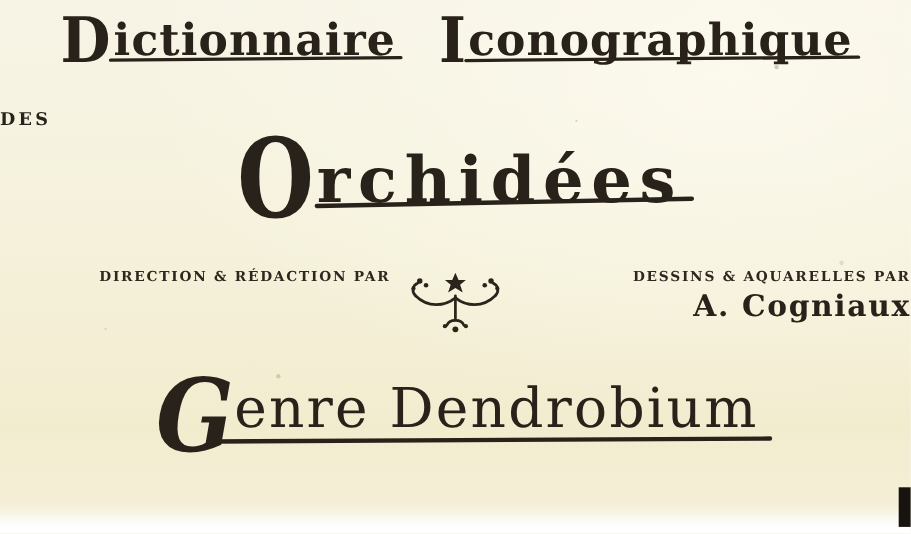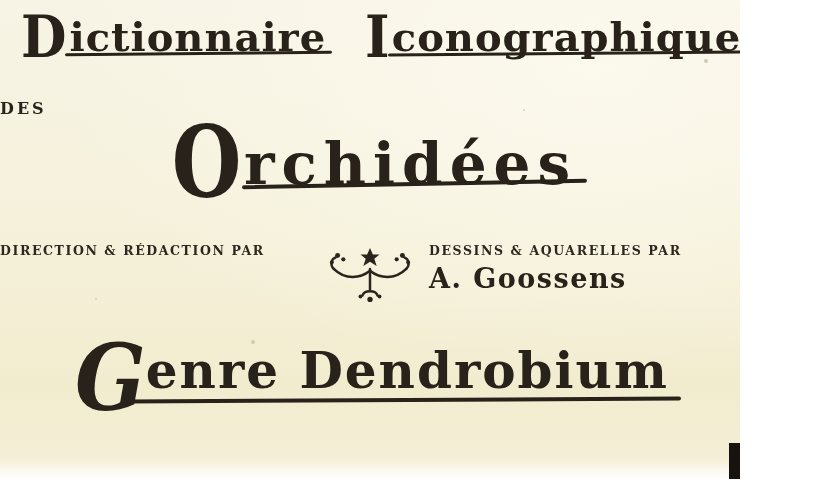--- a/index.html
+++ b/index.html
@@ -6,21 +6,21 @@
     --paper: #f5f1dc;
     --ink: #29221a;
   }
   * { margin: 0; padding: 0; box-sizing: border-box; }
   body {
     font-family: "DejaVu Serif", serif;
     background: #ffffff;
   }
   .page {
     position: relative;
-    width: 740px;
+    width: 828px;
     height: 485px;
     overflow: hidden;
     color: var(--ink);
     background:
       radial-gradient(900px 500px at 80% 15%, rgba(252,250,238,0.9), rgba(252,250,238,0) 60%),
       linear-gradient(180deg, #f7f4e6 0%, #f5f1db 45%, #f2eccf 80%, #f4efd8 100%);
   }
   .speckles {
     position: absolute; top: 0; left: 0; width: 2px; height: 2px;
     border-radius: 50%;
@@ -86,21 +86,21 @@
     left: -2px; right: -10px; bottom: 7px; height: 4px;
     transform: rotate(-1.1deg);
   }
 
   
   .credits {
     position: absolute; top: 244px; left: 0; right: 0;
     display: grid; grid-template-columns: 1fr auto 1fr;
     align-items: start;
   }
-  .credit { text-align: left; }
+  .credit { text-align: right; }
   .credit .role {
     font-size: 12.5px; font-weight: bold; letter-spacing: 1.6px;
     line-height: 1.1;
     color: #2e271f;
   }
   .credit .name {
     margin-top: 7px;
     font-size: 27px; font-weight: bold; letter-spacing: 1.5px;
     line-height: 1;
   }
@@ -115,21 +115,21 @@
     padding-top: 6px;
   }
   .genus-line .initial {
     font-size: 92px;
     font-style: italic;
     vertical-align: -0.24em;
     margin-right: -4px;
     transform: scaleX(0.9);
   }
   .genus-line .rest {
-    font-size: 50px; font-weight: bold; letter-spacing: 2px;
+    font-size: 50px; font-weight: normal; letter-spacing: 2px;
   }
   .genus-line .u::after {
     left: -20px; right: -12px; bottom: -6px; height: 4px;
     transform: rotate(-0.3deg);
   }
 
   
   .bottom-fade {
     position: absolute; left: 0; right: 0; bottom: 0; height: 26px;
     background: linear-gradient(180deg,
@@ -188,21 +188,21 @@
             <circle cx="88" cy="17" r="2"></circle>
           <circle cx="48" cy="56" r="2.8"></circle>
             <circle cx="38" cy="53" r="2"></circle>
             <circle cx="58" cy="53" r="2"></circle>
         </g>
       </svg>
     </div>
 
     <div class="credit right">
       <div class="role">DESSINS &amp; AQUARELLES PAR</div>
-      <div class="name">A. Goossens</div>
+      <div class="name">A. Cogniaux</div>
     </div>
 
   </div>
 
   <div class="genus-line">
     <span class="initial">G</span><span class="rest u">enre Dendrobium</span>
   </div>
 
   <div class="bottom-fade"></div>
   <div class="scan-mark"></div>

